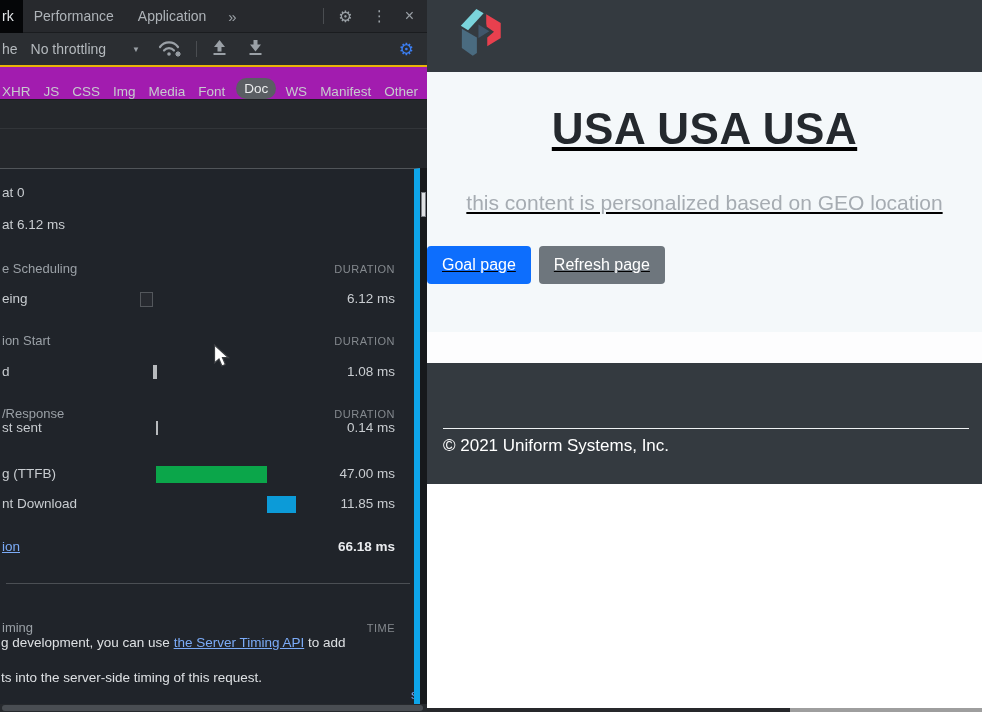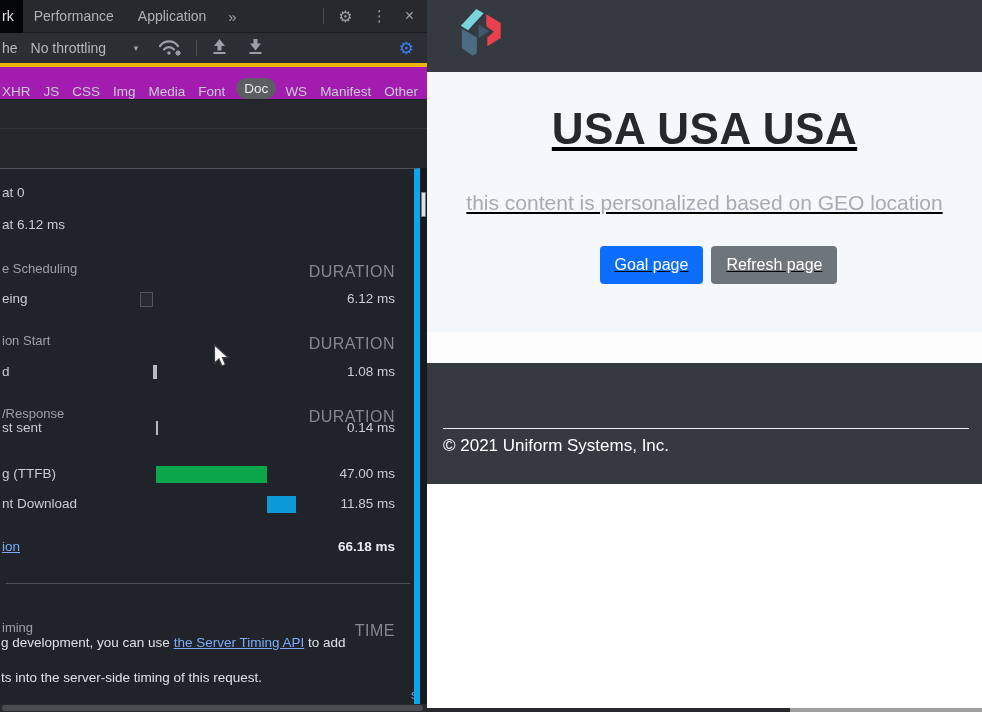--- a/index.html
+++ b/index.html
@@ -21,21 +21,21 @@
   .dt-tab.t2 { margin-left:24px; }
   .dt-overflow { color:#9ba1a6; font-size:15px; margin-left:22px; }
   .dt-vdiv { width:1px; height:16px; background:#4a4d51; }
   .dt-tabbar .dt-vdiv { margin-left:auto; }
   .dt-icon { color:#9aa0a6; cursor:default; }
   .gear1 { font-size:16px; margin-left:14px; }
   .kebab { font-size:15px; margin-left:19px; letter-spacing:0; }
   .closex { font-size:16px; margin-left:18px; margin-right:13px; }
 
   .dt-toolbar { position:absolute; top:33px; left:0; width:427px; height:34px;
-    background:#2b2e32; border-bottom:4px solid #eab308; display:flex; align-items:center;
+    background:#2b2e32; border-bottom:2px solid #eab308; display:flex; align-items:center;
     color:#b4b9bd; font-size:14px; }
   .tb-cache { margin-left:2px; }
   .tb-throttle { margin-left:13px; }
   .tb-caret { font-size:8px; color:#9aa0a6; margin-left:26px; }
   .tb-wifi { margin-left:17px; }
   .dt-toolbar .dt-vdiv { margin-left:13px; }
   .tb-up { margin-left:14px; }
   .tb-down { margin-left:19px; }
   .tb-gear-blue { margin-left:auto; margin-right:13px; color:#3b7ef2; font-size:17px; }
 
@@ -48,21 +48,21 @@
   .dt-hairline { position:absolute; top:128px; left:0; width:427px; height:1px; background:#323539; }
   .dt-groupbar { position:absolute; top:129px; left:0; width:427px; height:38px; display:flex; align-items:center; }
   .gb-check { width:14px; height:14px; border:1.5px solid #7d8287; border-radius:3px; margin-left:25px; background:transparent; }
   .gb-label { margin-left:10px; color:#aab0b5; font-size:14px; }
 
   .dt-panel { position:absolute; top:168px; left:0; width:420px; height:536px;
     background:#20242a; border-top:1px solid #515559; border-right:6px solid #0ea5e9; overflow:hidden; }
   .trow, .thead { position:absolute; left:0; width:420px; height:18px; }
   .tlabel { position:absolute; left:2px; top:0; color:#c9cdd1; font-size:13.5px; white-space:nowrap; }
   .thead .tlabel { color:#9aa0a6; font-size:13px; }
-  .thcol { position:absolute; right:25px; top:2px; color:#84898e; font-size:16px; letter-spacing:0.5px; }
+  .thcol { position:absolute; right:25px; top:2px; color:#84898e; font-size:11px; letter-spacing:0.5px; }
   .tvalue { position:absolute; right:25px; top:0; color:#c9cdd1; font-size:13.5px; }
   .tvalue.total { color:#e9ebee; font-weight:bold; }
   .tbar { position:absolute; top:0; }
   .bar-hollow { border:1px solid #53575c; background:rgba(255,255,255,0.03); }
   .bar-gray { background:#b7babd; }
   .bar-green { background:#0ba64a; }
   .bar-blue { background:#0c9bd8; }
   .tlink { color:#7babf7; text-decoration:underline; cursor:pointer; }
   .tdivider { position:absolute; left:6px; width:404px; height:1px; background:#4b4f54; }
   .tnote { position:absolute; left:1px; width:404px; color:#dde0e3; font-size:13.5px; white-space:nowrap; }
@@ -75,21 +75,21 @@
 
   #cursor { position:absolute; left:213px; top:344px; z-index:50; }
 
   
   #page { position:absolute; left:427px; top:0; width:555px; height:712px; background:#fff; }
   .pg-header { height:72px; background:#343a40; display:flex; align-items:center; padding:0 47px 0 27px; }
   .pg-title { margin-left:auto; color:#fff; font-weight:bold; font-size:17.5px; }
   .pg-hero { height:260px; background:#f4f8fa; text-align:center; overflow:hidden;text-decoration:underline; }
   .hero-h1 { margin-top:32px; font-size:44px; font-weight:600; color:#24292e; letter-spacing:0.5px; }
   .hero-sub { margin-top:37px; font-size:21px; color:#a6acb2; }
-  .hero-btns { margin-top:31px; display:flex; justify-content:center; gap:8px;margin-left:28px; }
+  .hero-btns { margin-top:31px; display:flex; gap:8px; }
   .btn { font-family:"Liberation Sans", sans-serif; font-size:16px; color:#fff; border:none;
     border-radius:4px; padding:8px 15px; height:38px; cursor:pointer; }
   .btn-primary { background:#0d6efd; }
   .btn-secondary { background:#6e767d; }
   .pg-gap { height:31px; background:#fdfdfe; }
   .pg-footer { height:121px; background:#343a40; padding:65px 13px 0 16px; }
   .pg-footer hr { border:none; border-top:1px solid #eef1f3; }
   .pg-copy { margin-top:7px; color:#fff; font-size:17px; }
   .pg-bottombar-dark { position:absolute; left:0; bottom:0; width:363px; height:4px; background:#26282b; }
   .pg-bottombar-light { position:absolute; left:363px; bottom:0; width:192px; height:4px; background:#9e9e9e; }

